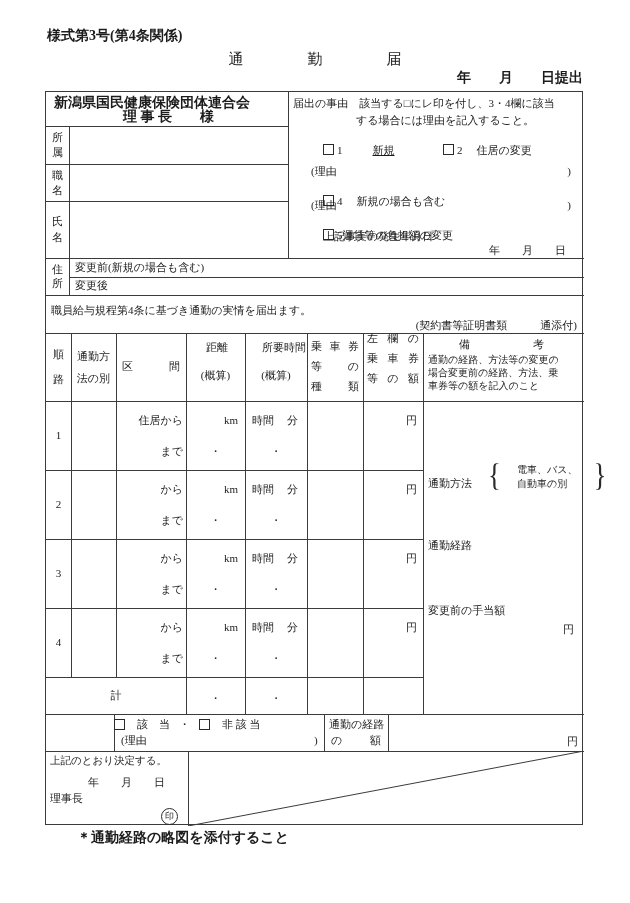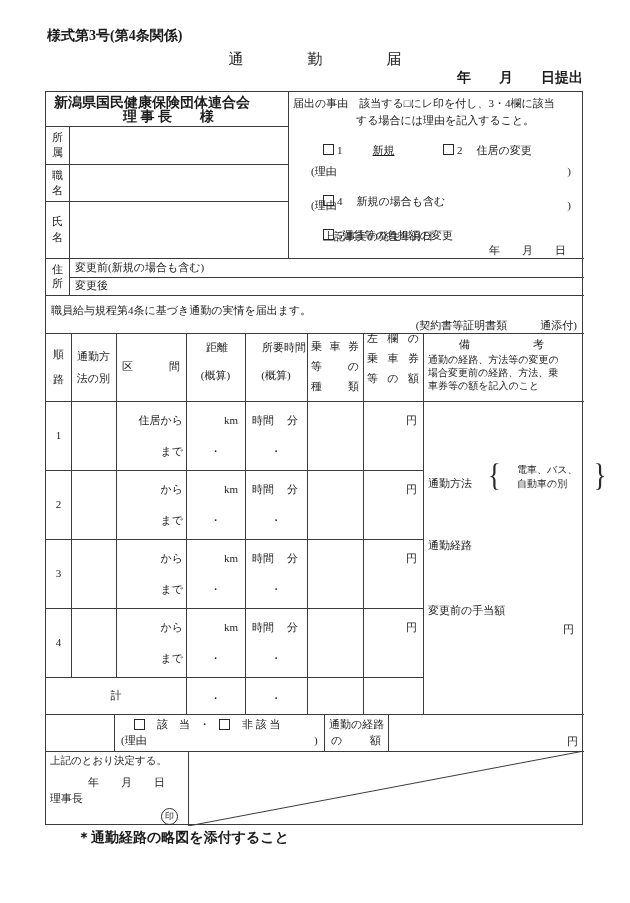--- a/index.html
+++ b/index.html
@@ -236,21 +236,21 @@
       <div class="abs t" style="right:10px;top:222px;">円</div>
     </div>
 
     <div class="abs" style="left:0;top:585px;width:377px;height:37px;">
       <div class="abs ctr t" style="left:0;top:0;width:140px;height:37px;">計</div>
       <div class="abs ctr t" style="left:140px;top:3px;width:59px;height:37px;">・</div>
       <div class="abs ctr t" style="left:199px;top:3px;width:62px;height:37px;">・</div>
     </div>
 
     <div class="abs" style="left:0;top:622px;width:538px;height:37px;">
-      <div class="abs t" style="left:68px;top:4px;width:210px;box-sizing:border-box;padding-left:20px;display:flex;align-items:center;gap:9px;">
+      <div class="abs t" style="left:68px;top:4px;width:210px;box-sizing:border-box;padding-left:0;display:flex;align-items:center;gap:9px;">
         <span class="cbx"></span>
         <span>該　当</span>
         <span>・</span>
         <span class="cbx"></span>
         <span>非 該 当</span>
       </div>
       <div class="abs t" style="left:75px;top:20px;">(理由</div>
       <div class="abs t" style="left:268px;top:20px;">)</div>
       <div class="abs" style="left:108px;top:20px;width:155px;height:14px;"></div>
       <div class="abs" style="left:278px;top:0;width:64px;height:37px;">

